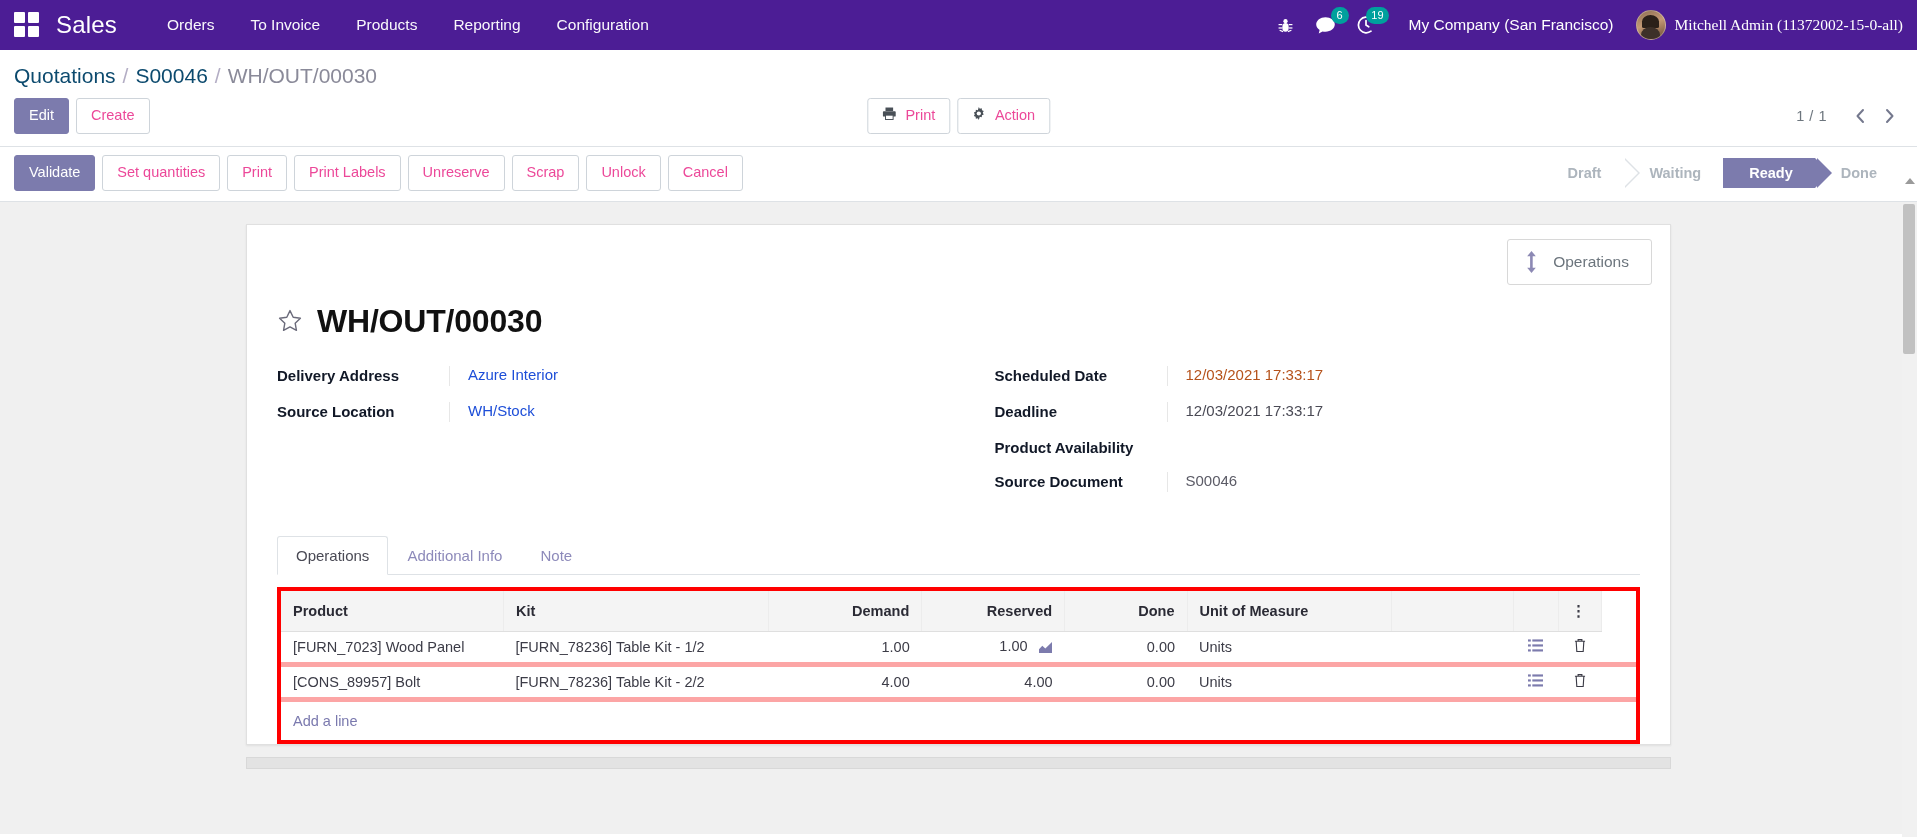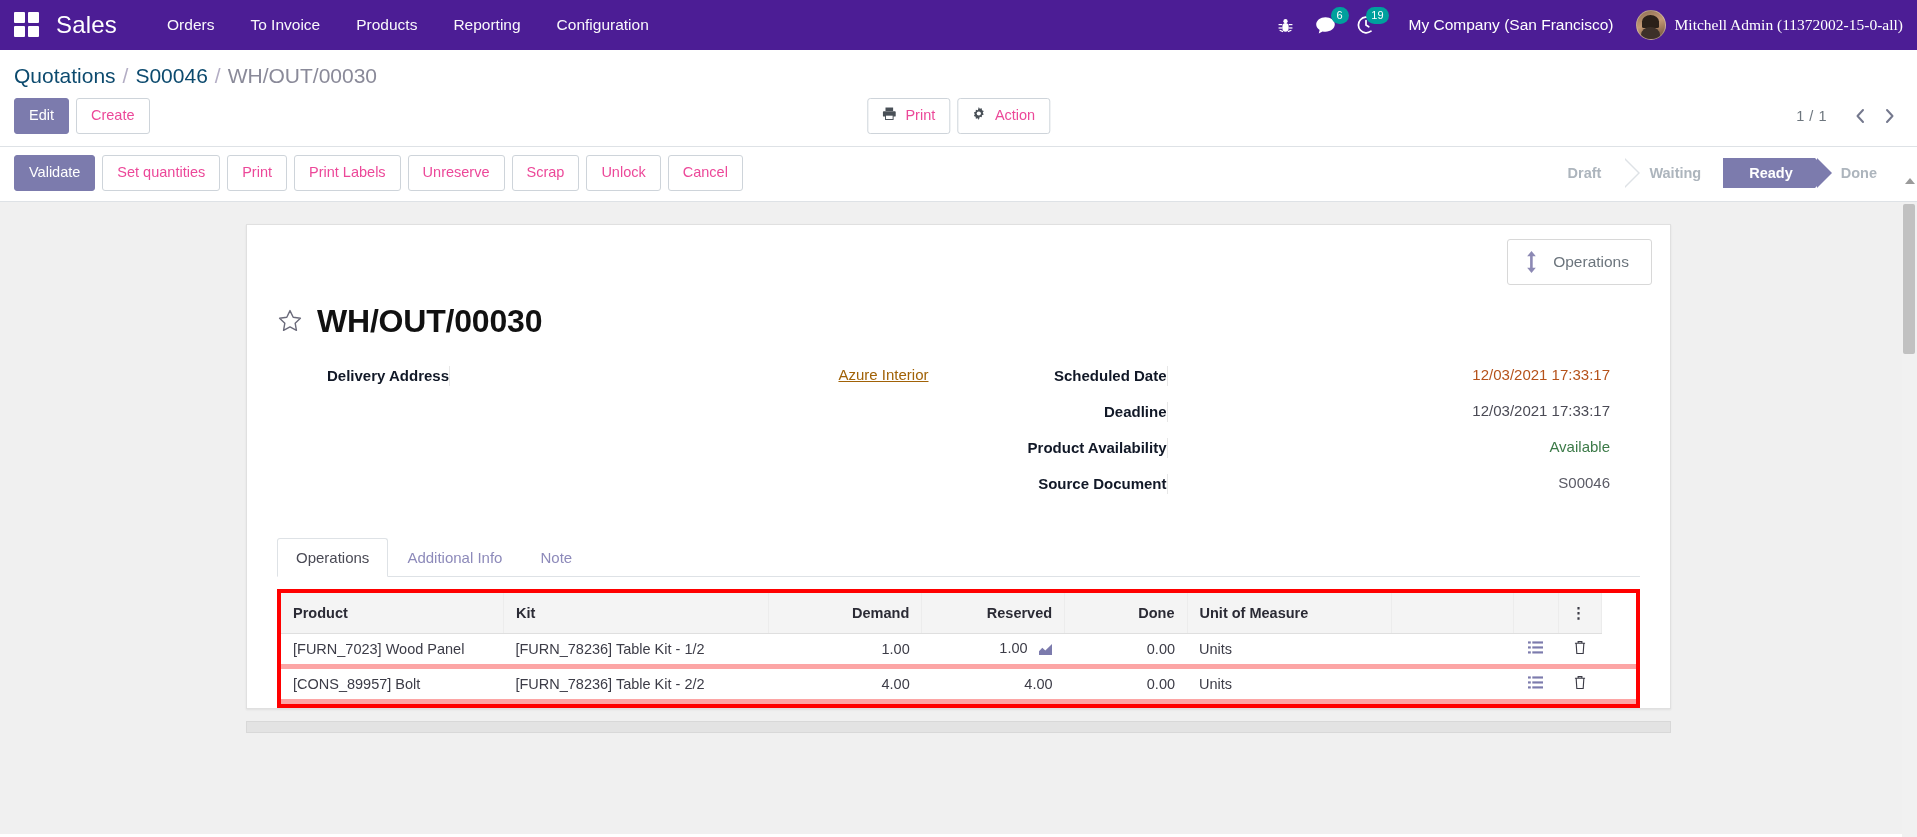--- a/index.html
+++ b/index.html
@@ -281,41 +281,40 @@
     font-weight: bold;
     color: #111111;
     letter-spacing: -.2px;
   }
 
   
   .form-groups {
     display: flex;
     gap: 0px;
     margin-bottom: 28px;
-    text-align: right;
   }
   .form-col { width: 50%; padding-right: 30px; }
   .form-col.right { padding-left: 36px; }
   .field-row { display: flex; align-items: flex-start; margin-bottom: 16px; }
   .field-label {
     width: 172px;
     min-width: 172px;
     font-size: 15px;
     font-weight: bold;
     color: #111827;
     padding-top: 1px;
   }
   .field-val {
     font-size: 15px;
     padding-left: 18px;
     border-left: 1px solid #e7e7e7;
     flex: 1;
     min-height: 20px;
   }
-  .val-link { color: #a16207; cursor: pointer; text-decoration: underline; }
+  .val-link { color: #1d4ed8; cursor: pointer; }
   .val-warn { color: #b5521b; }
   .val-plain { color: #4a4a55; }
   .val-ok { color: #3c7a48; }
   .val-muted { color: #5b5b66; }
 
   
   .notebook { margin-top: 6px; }
   .tabs {
     display: flex;
     border-bottom: 1px solid #dee2e6;
@@ -562,34 +561,37 @@
           </span>
           <span class="doc-title">WH/OUT/00030</span>
         </div>
 
         <div class="form-groups">
           <div class="form-col">
             <div class="field-row">
               <div class="field-label">Delivery Address</div>
               <div class="field-val val-link">Azure Interior</div>
             </div>
+            <div class="field-row">
+              <div class="field-label">Source Location</div>
+              <div class="field-val val-link">WH/Stock</div>
+            </div>
           </div>
 
           <div class="form-col right">
             <div class="field-row">
               <div class="field-label">Scheduled Date</div>
               <div class="field-val val-warn">12/03/2021 17:33:17</div>
             </div>
             <div class="field-row">
               <div class="field-label">Deadline</div>
               <div class="field-val val-plain">12/03/2021 17:33:17</div>
             </div>
             <div class="field-row">
               <div class="field-label">Product Availability</div>
-              <div class="field-val val-ok">Available</div>
             </div>
             <div class="field-row">
               <div class="field-label">Source Document</div>
               <div class="field-val val-muted">S00046</div>
             </div>
           </div>
         </div>
 
         <div class="notebook">
           <div class="tabs">
@@ -674,20 +676,25 @@
                   </td>
                   <td class="row-actions">
                     <span class="ico-btn">
                       <svg width="14" height="15" viewBox="0 0 14 16" fill="none" stroke="#3c3c47" stroke-width="1.2">
                         <path d="M1.6 3.4h10.8M5 3.4V1.7h4v1.7M2.9 3.4l.7 11h6.8l.7-11"></path>
                       </svg>
                     </span>
                   </td>
                   <td class="opt-col"></td>
                 </tr>
+                <tr>
+                  <td colspan="9" style="border-bottom:none;padding:0;">
+                    <div class="add-line">Add a line</div>
+                  </td>
+                </tr>
               </tbody>
             </table>
           </div>
         </div>
 
       </div>
     </div>
   </div>
 
   <div class="bottom-strip"></div>

